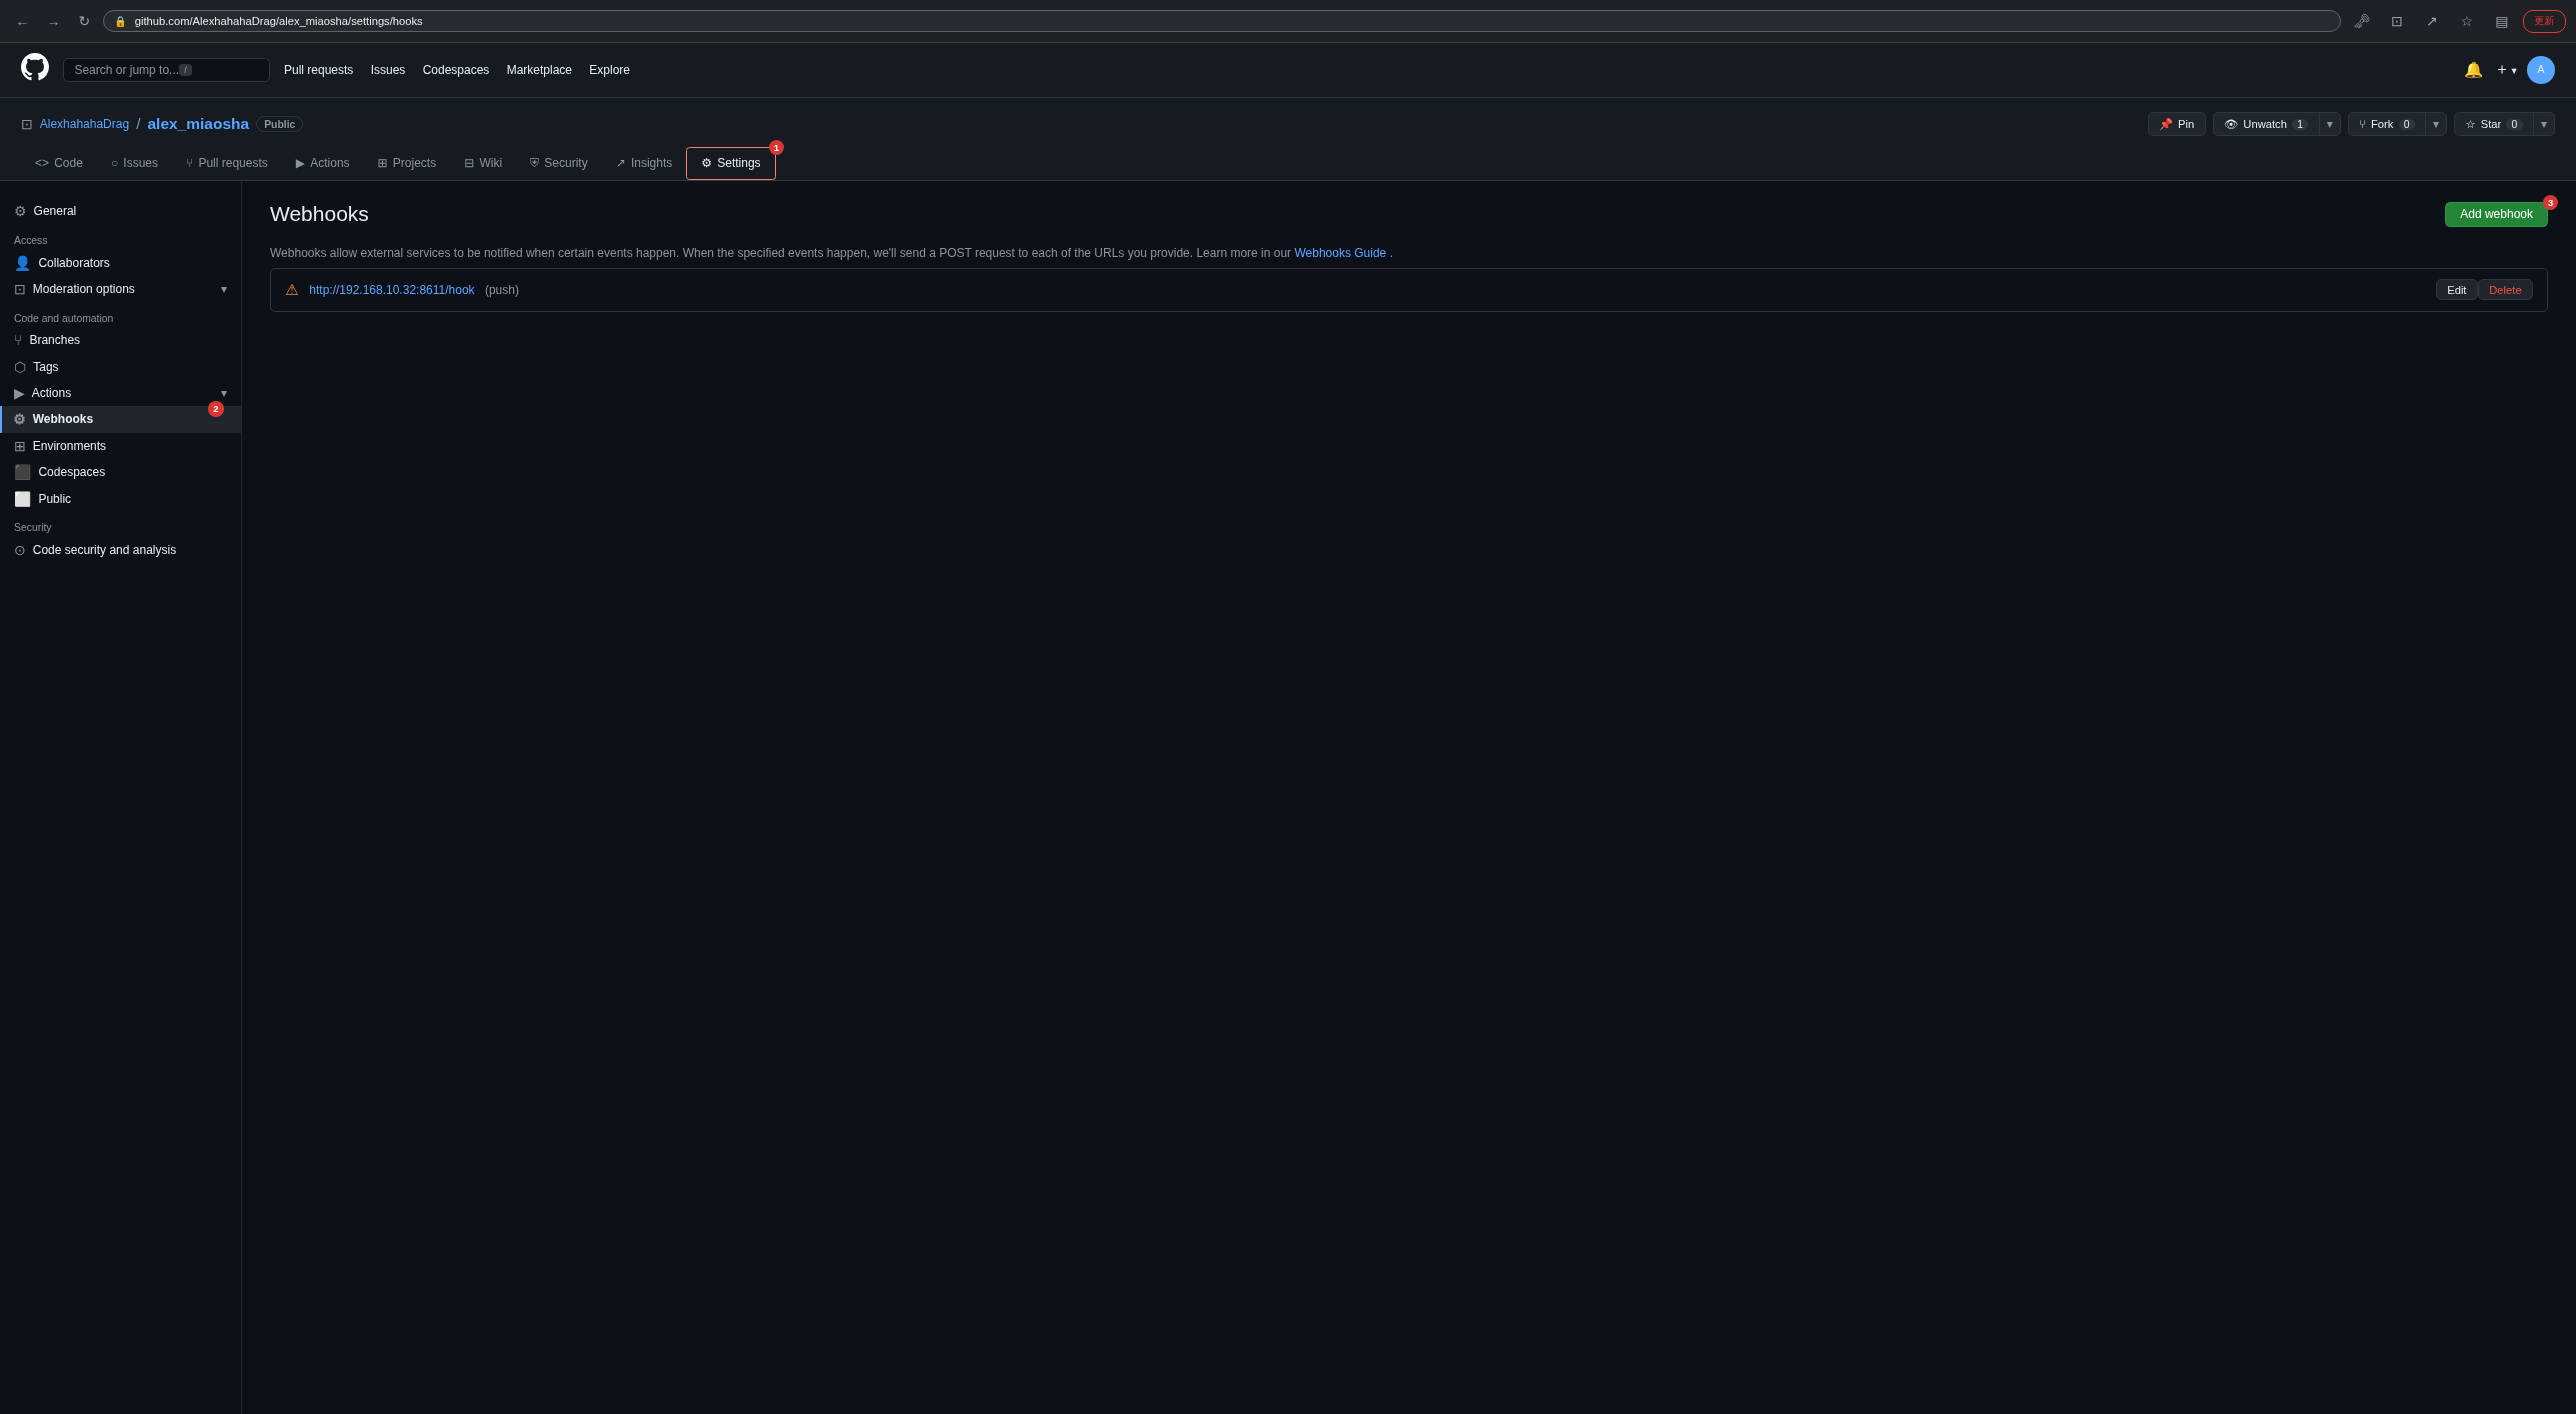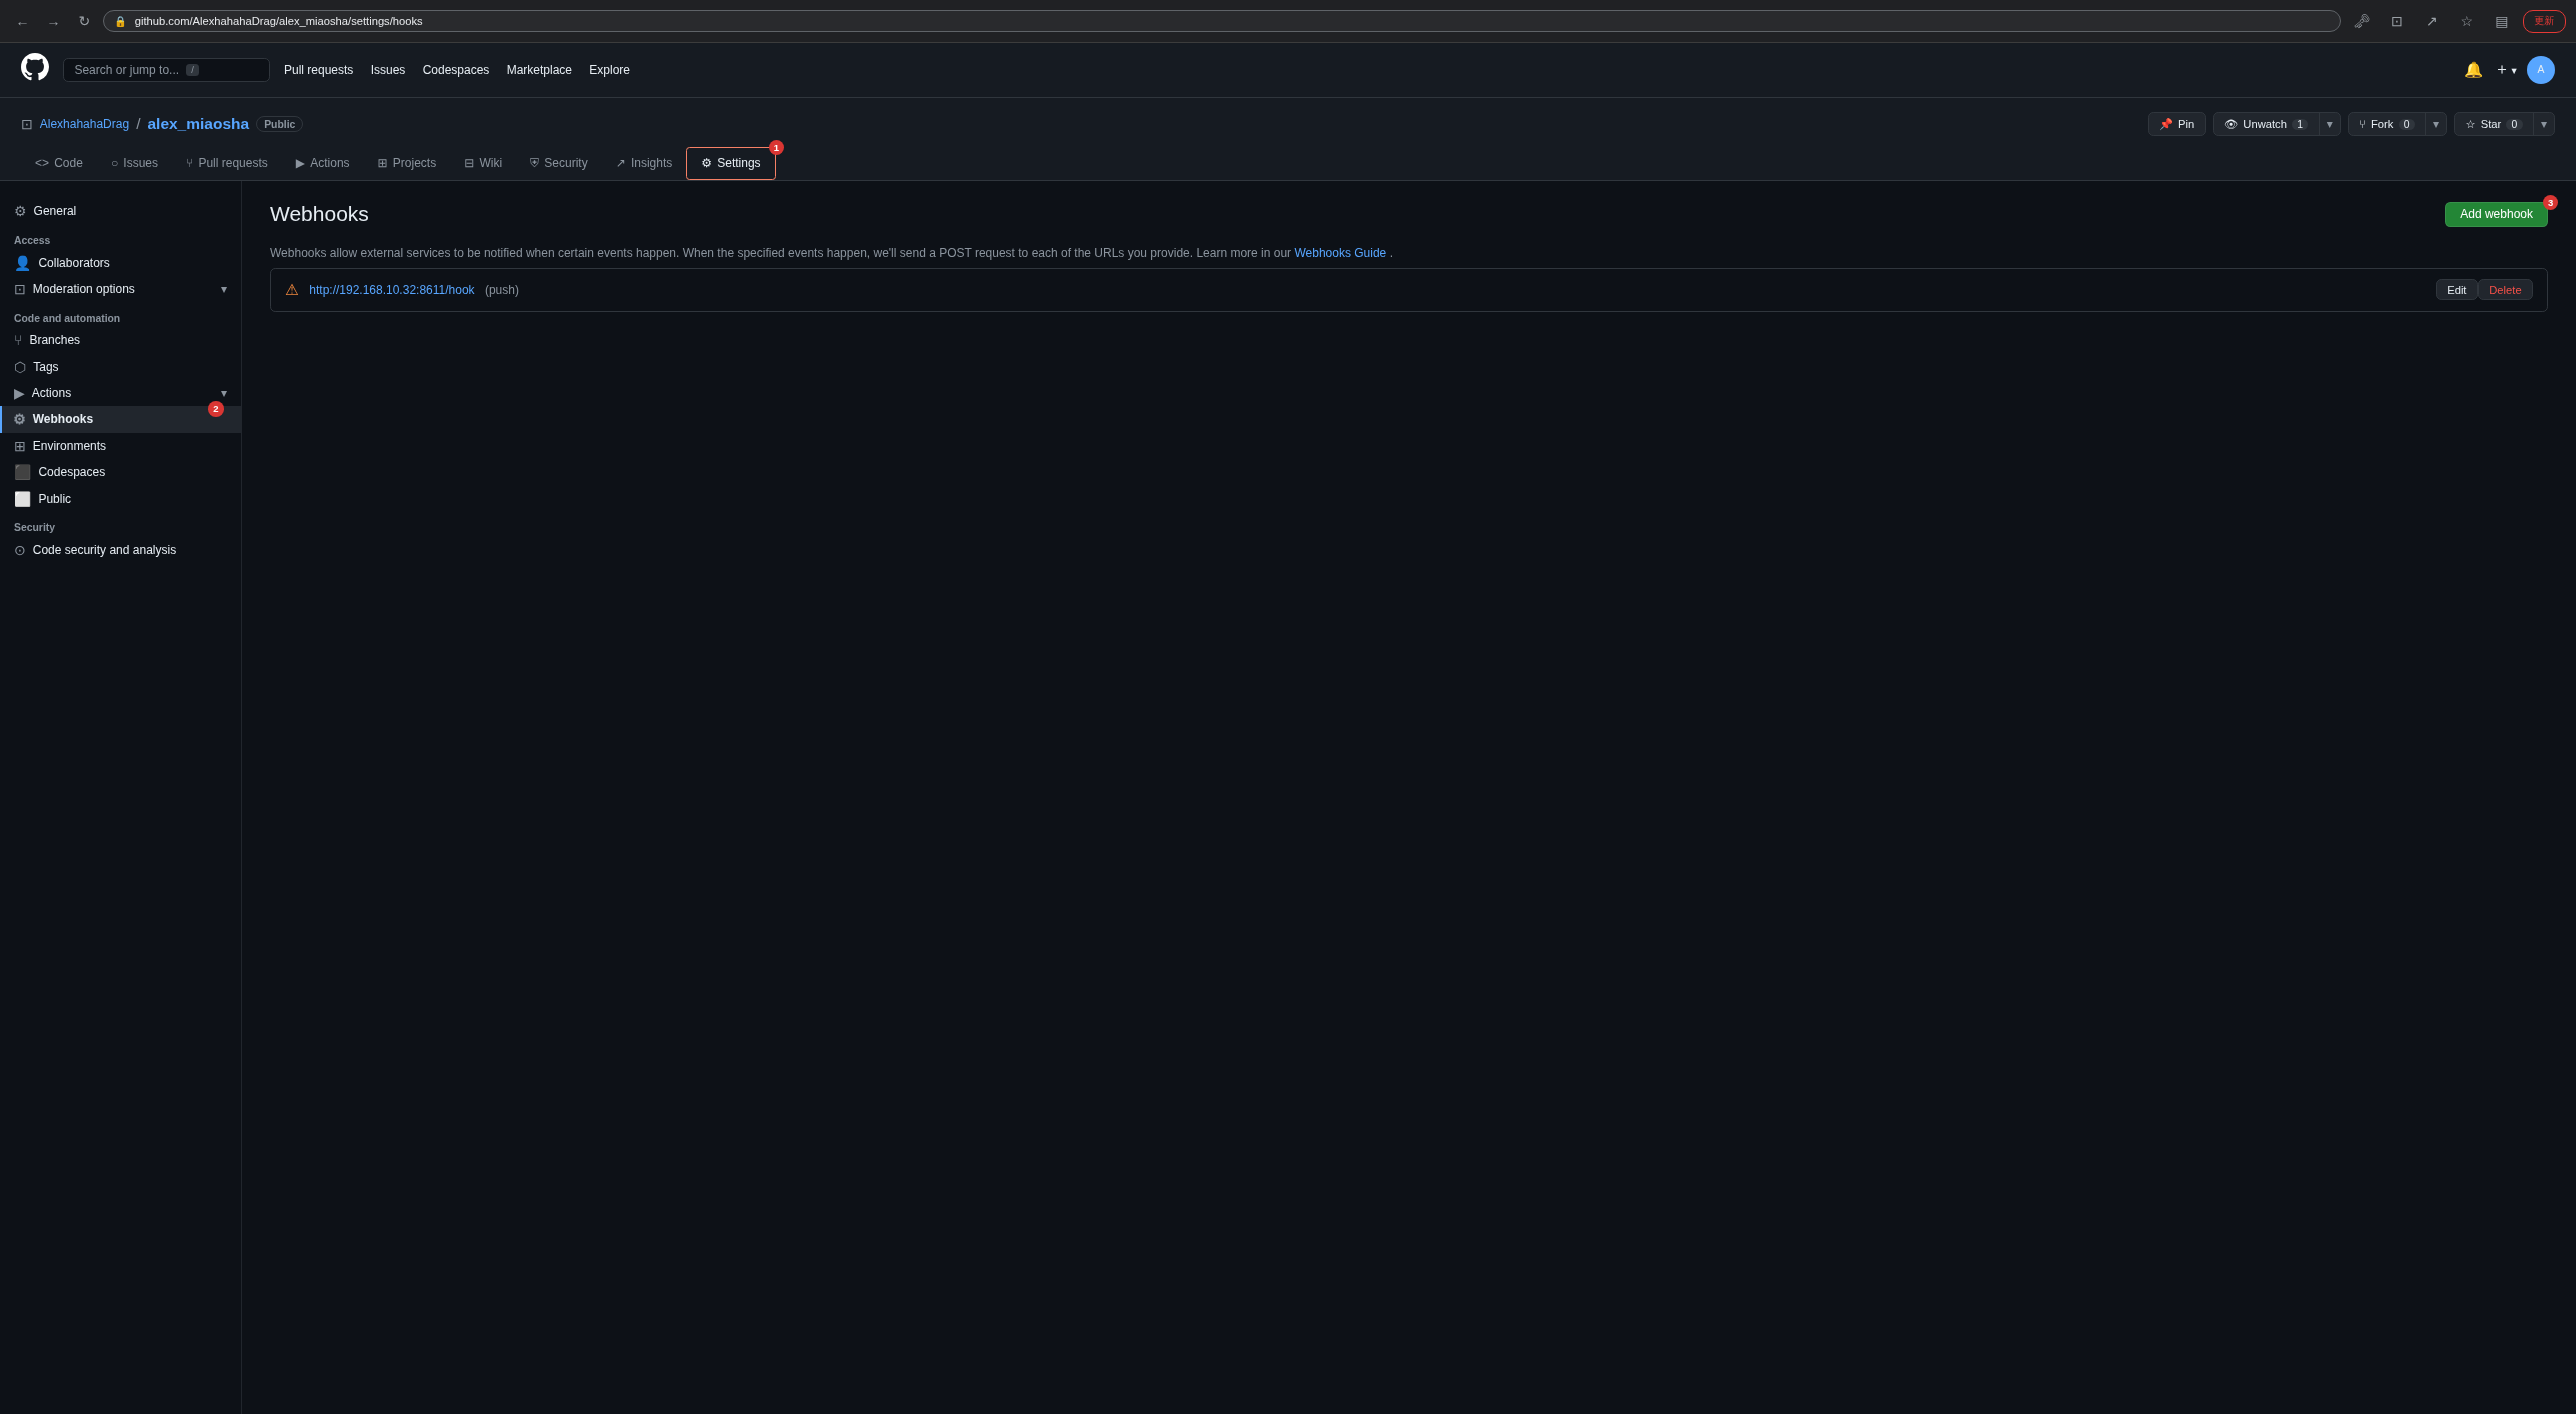--- a/index.html
+++ b/index.html
@@ -41,21 +41,21 @@
       border-bottom: 0.9px solid #30363d;
       padding: 10.4px 21px;
       display: flex;
       align-items: center;
       gap: 14px;
     }
     .gh-logo { color: #e6edf3; font-size: 21px; }
     .gh-search {
       background: #0d1117; border: 0.9px solid #30363d; border-radius: 5.2px;
       padding: 4.3px 10.4px; color: #8b949e; font-size: 12px;
-      display: flex; align-items: center; gap: 7px; min-width: 207px;
+      display: flex; align-items: center; min-width: 207px;
     }
     .gh-search-kbd {
       background: #30363d; border-radius: 3.5px; padding: 0.9px 5.2px; font-size: 9.5px; color: #8b949e;
     }
     .gh-nav { display: flex; gap: 17.3px; align-items: center; flex: 1; }
     .gh-nav-item { color: #e6edf3; text-decoration: none; font-size: 12px; font-weight: 500; }
     .gh-header-right { display: flex; align-items: center; gap: 10.4px; margin-left: auto; }
     .gh-icon-btn {
       background: transparent; border: none; color: #e6edf3;
       cursor: pointer; font-size: 15.5px; display: flex; align-items: center;
@@ -128,21 +128,21 @@
     .sidebar-item {
       display: flex; align-items: center; gap: 7px;
       padding: 5.2px 14px; color: #e6edf3; font-size: 12px;
       cursor: pointer; text-decoration: none;
     }
     .sidebar-item.active {
       background: #21262d; font-weight: 600; color: #e6edf3;
       border-left: 2.6px solid #58a6ff; padding-left: 11.2px;
     }
     .sidebar-section-label {
-      padding: 10.4px 14px 3.5px; color: #8b949e; font-size: 10.4px; font-weight: 700; text-transform: none;
+      padding: 10.4px 14px 3.5px; color: #8b949e; font-size: 10.4px; font-weight: 400; text-transform: none;
     }
     .sidebar-item-icon { color: #8b949e; font-size: 14px; }
     .sidebar-expand { margin-left: auto; color: #8b949e; }
 
     
     .content {
       flex: 1; padding: 21px 28px;
     }
     .content-header {
       display: flex; justify-content: space-between; align-items: flex-start; margin-bottom: 17.3px;

